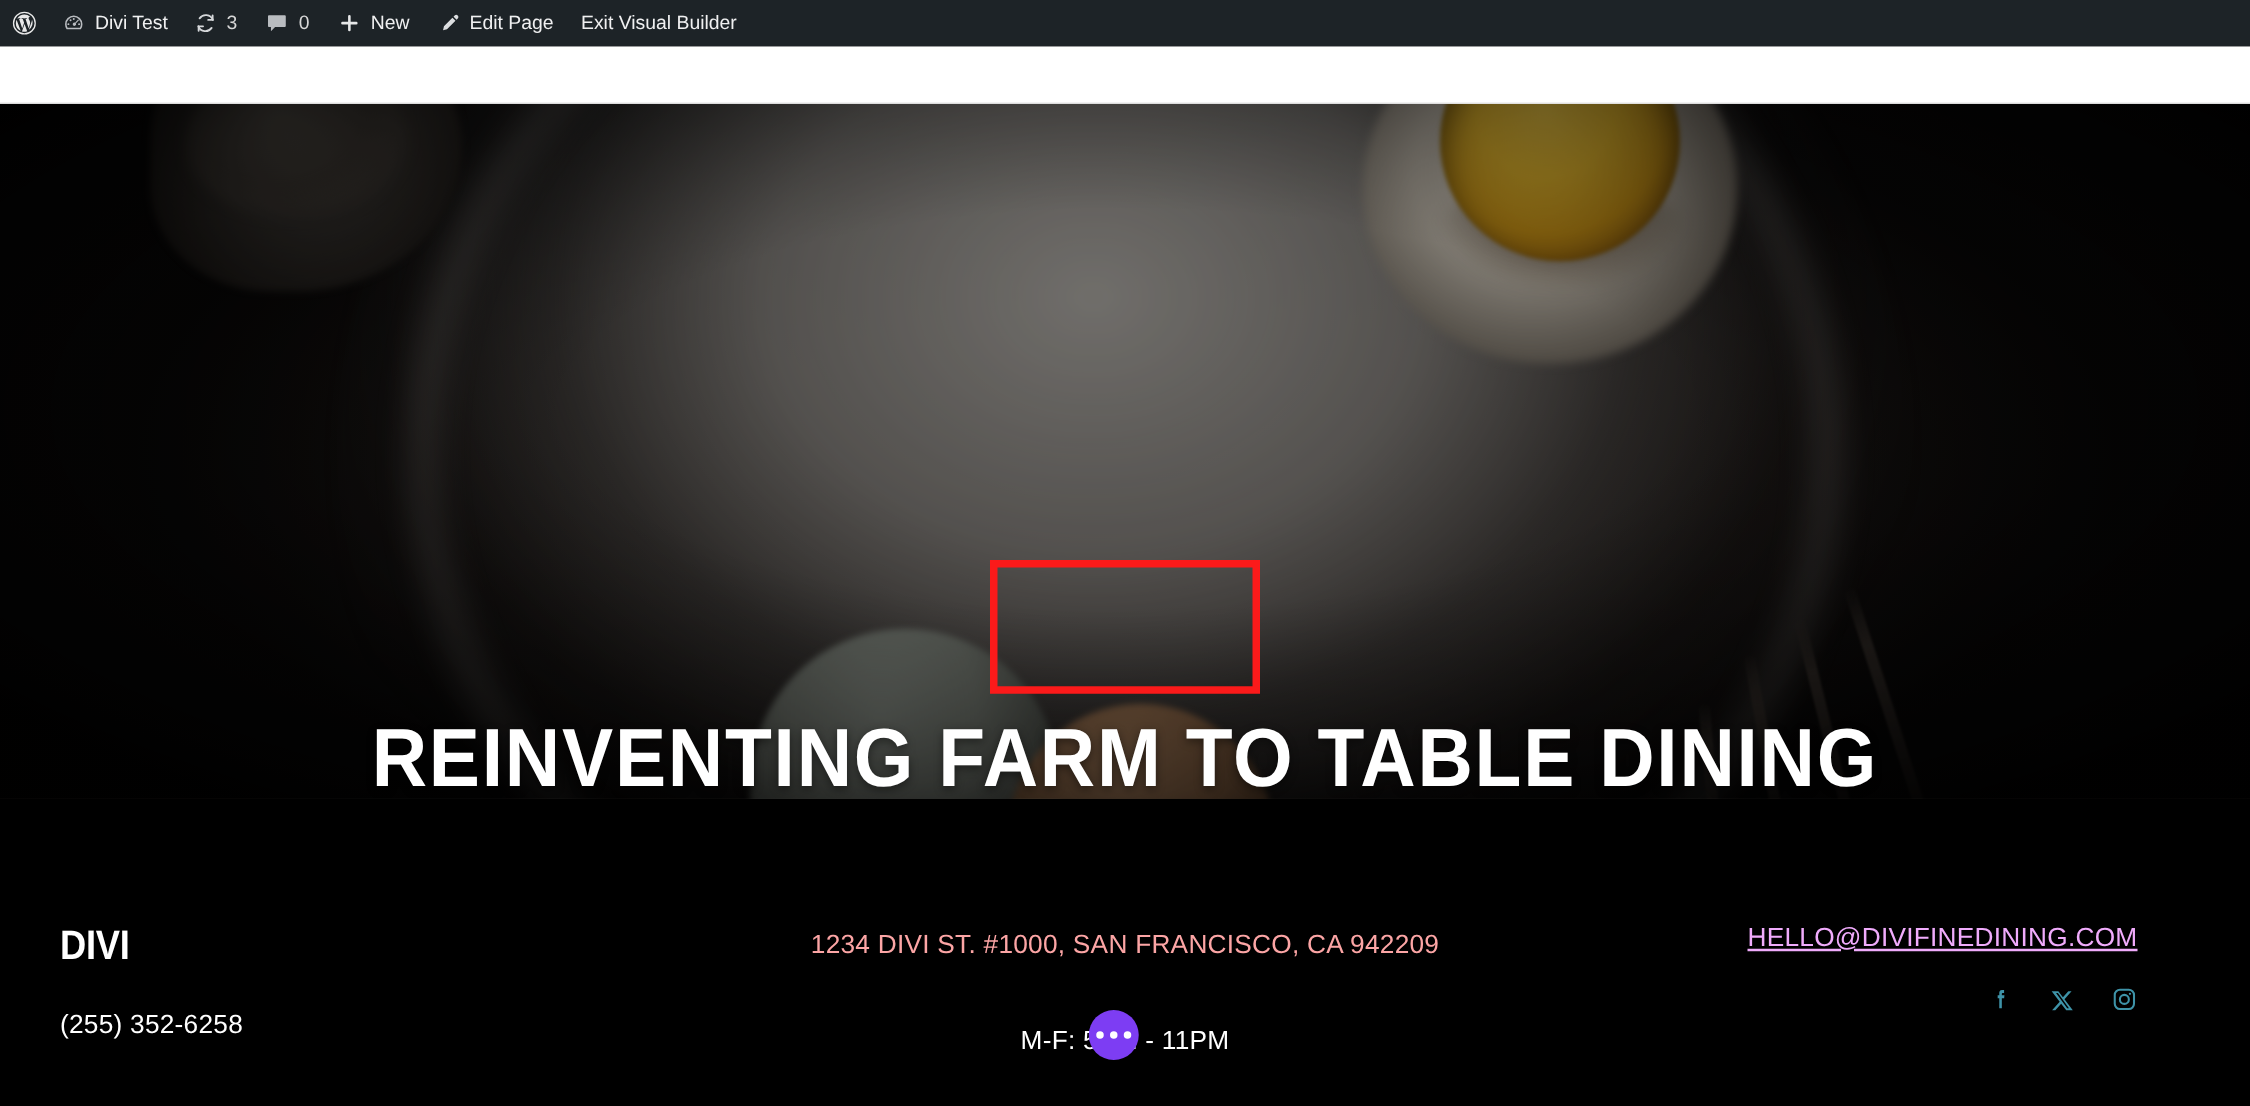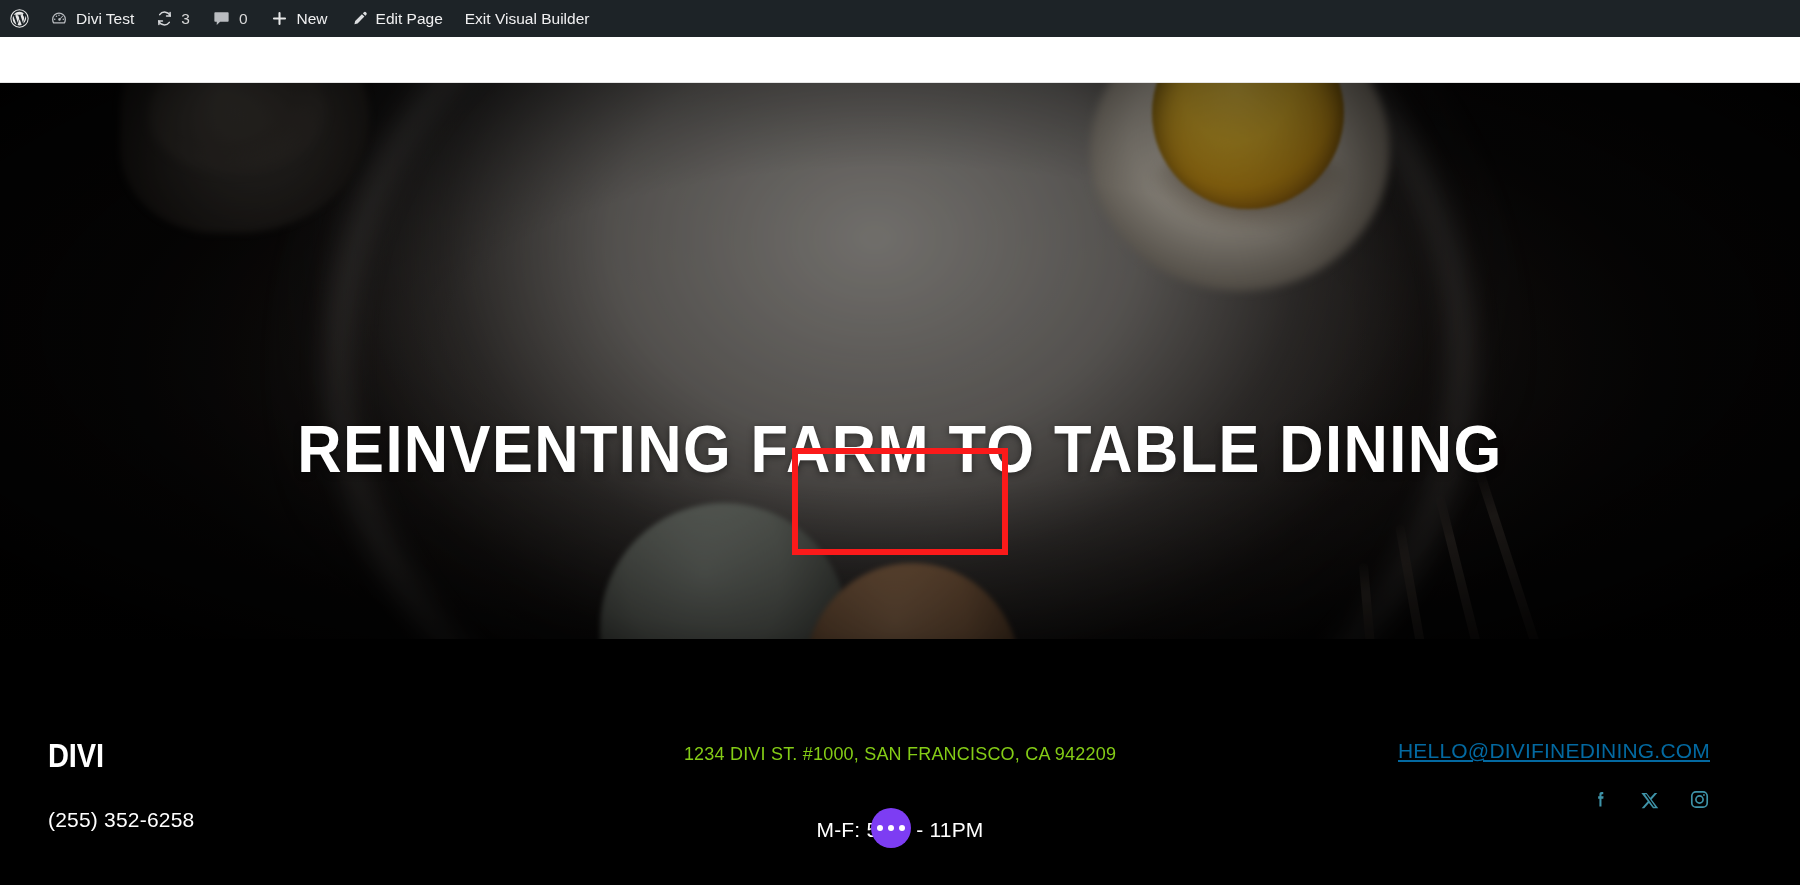--- a/index.html
+++ b/index.html
@@ -166,21 +166,21 @@
       radial-gradient(ellipse 62% 72% at 50% 44%, rgba(0,0,0,0) 40%, rgba(0,0,0,0.42) 76%, rgba(0,0,0,0.86) 100%);
   }
   .hero-overlay {
     position: absolute; inset: 0;
     background: rgba(0,0,0,0.30);
   }
 
   .hero-content {
     position: absolute; inset: 0;
     display: flex; flex-direction: column;
-    align-items: center; justify-content: center;
+    align-items: center; justify-content: flex-end;
     padding-top: 175px;
     z-index: 5;
   }
   #hero-heading {
     color: #fff;
     font-family: "Liberation Sans Narrow", "Liberation Sans", sans-serif;
     font-weight: 700;
     font-size: 66px;
     letter-spacing: 1.5px;
     line-height: 1;
@@ -244,31 +244,31 @@
     transform-origin: left center;
     line-height: 1;
   }
   #footer-phone {
     margin-top: 36px;
     font-size: 21px;
     color: #fff;
     letter-spacing: 0.2px;
   }
   #footer-address {
-    font-size: 18px;
-    color: #84cc16;
+    font-size: 21px;
+    color: #fca5a5;
     letter-spacing: 0.2px;
   }
   .footer-hours { margin-top: 48px; }
   .footer-hours div {
     font-size: 21px; color: #fff; letter-spacing: 0.2px; line-height: 1.65;
   }
   #footer-email {
     font-size: 21px;
-    color: #0369a1;
+    color: #f0abfc;
     text-decoration: underline;
     letter-spacing: 0.2px;
     cursor: pointer;
   }
   .social-row {
     margin-top: 26px;
     display: flex; justify-content: flex-end; align-items: center; gap: 29px;
   }
   .social-row a { display: inline-flex; cursor: pointer; }
   .social-row svg { display: block; }

